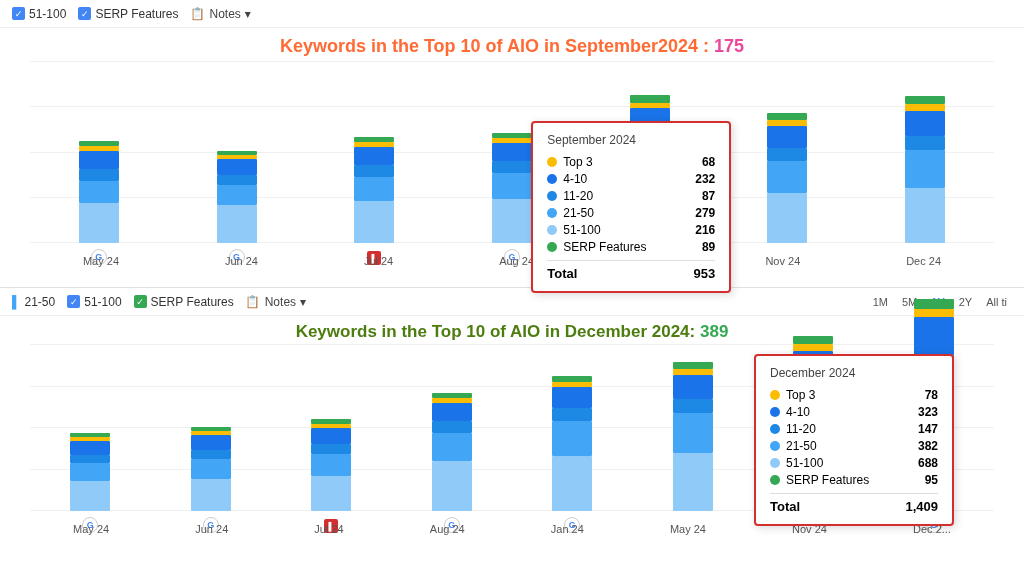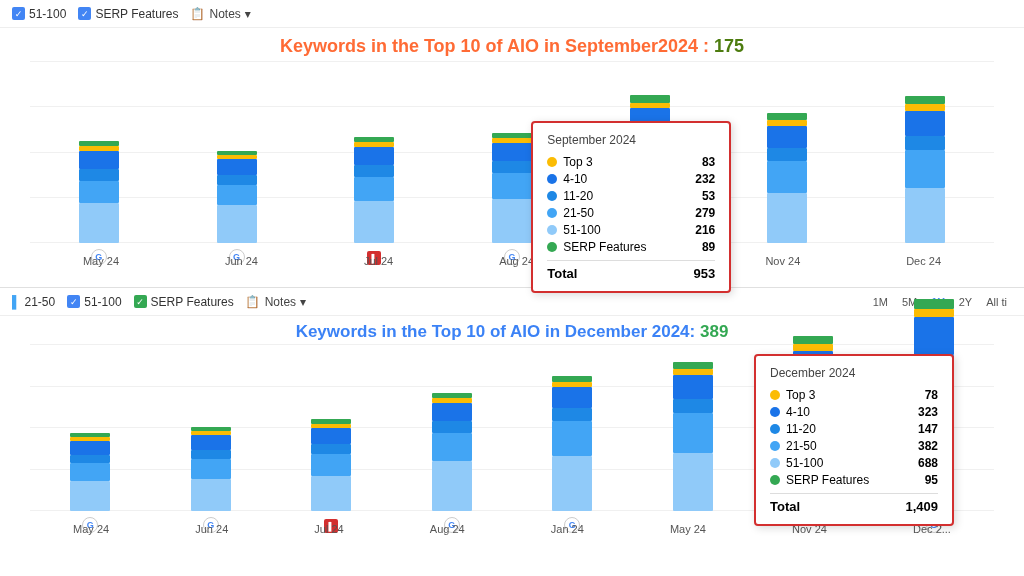--- a/index.html
+++ b/index.html
@@ -217,21 +217,21 @@
 
     .chart-title2 {
       text-align: center;
       font-size: 17px;
       font-weight: bold;
       color: #222;
       padding: 6px 0 2px;
     }
 
     .chart-title2 span {
-      color: #3b82f6;
+      color: #4d7c0f;
     }
 
     .chart-area2 {
       position: relative;
       height: 195px;
       margin: 0 30px;
       display: flex;
       align-items: flex-end;
       justify-content: space-around;
       padding-bottom: 28px;
@@ -281,21 +281,21 @@
       <span>SERP Features</span>
     </div>
     <button class="notes-btn">
       <span>📋</span>
       <span>Notes</span>
       <span>▾</span>
     </button>
   </div>
 
   <div class="chart-title">
-    <span>Keywords in the Top 10 of AIO in September2024 : </span><span style="color:#4d7c0f">175</span>
+    <span>Keywords in the Top 10 of AIO in September2024 : </span><span style="color:#ec4899">175</span>
   </div>
 
   <div class="chart-area">
     <div class="grid-lines">
       <div class="grid-line"></div>
       <div class="grid-line"></div>
       <div class="grid-line"></div>
       <div class="grid-line"></div>
       <div class="grid-line"></div>
     </div>
@@ -378,35 +378,35 @@
       <span>Dec 24</span>
     </div>
 
     <div class="tooltip">
       <div class="tooltip-title">September 2024</div>
       <div class="tooltip-row">
         <div class="tooltip-left">
           <div class="dot" style="background:#fbbc04"></div>
           <span>Top 3</span>
         </div>
-        <span class="tooltip-value">83</span>
+        <span class="tooltip-value">68</span>
       </div>
       <div class="tooltip-row">
         <div class="tooltip-left">
           <div class="dot" style="background:#1a73e8"></div>
           <span>4-10</span>
         </div>
         <span class="tooltip-value">232</span>
       </div>
       <div class="tooltip-row">
         <div class="tooltip-left">
           <div class="dot" style="background:#1e88e5"></div>
           <span>11-20</span>
         </div>
-        <span class="tooltip-value">53</span>
+        <span class="tooltip-value">87</span>
       </div>
       <div class="tooltip-row">
         <div class="tooltip-left">
           <div class="dot" style="background:#42a5f5"></div>
           <span>21-50</span>
         </div>
         <span class="tooltip-value">279</span>
       </div>
       <div class="tooltip-row">
         <div class="tooltip-left">

